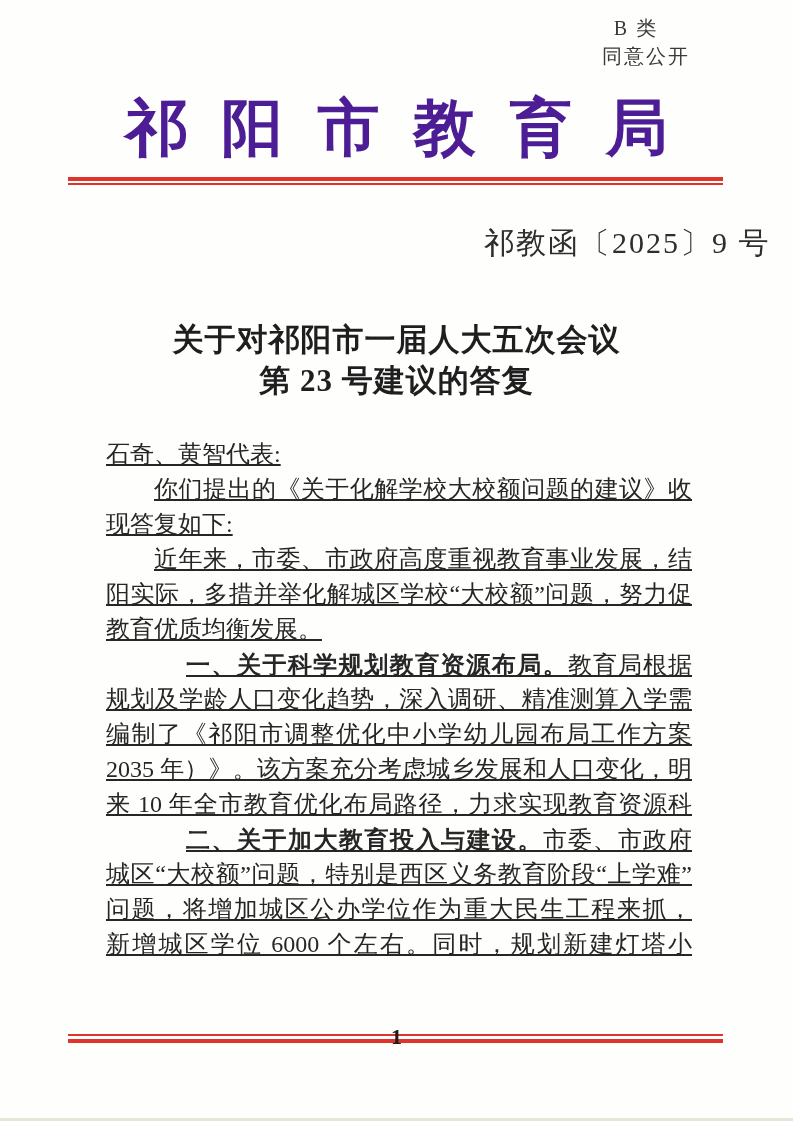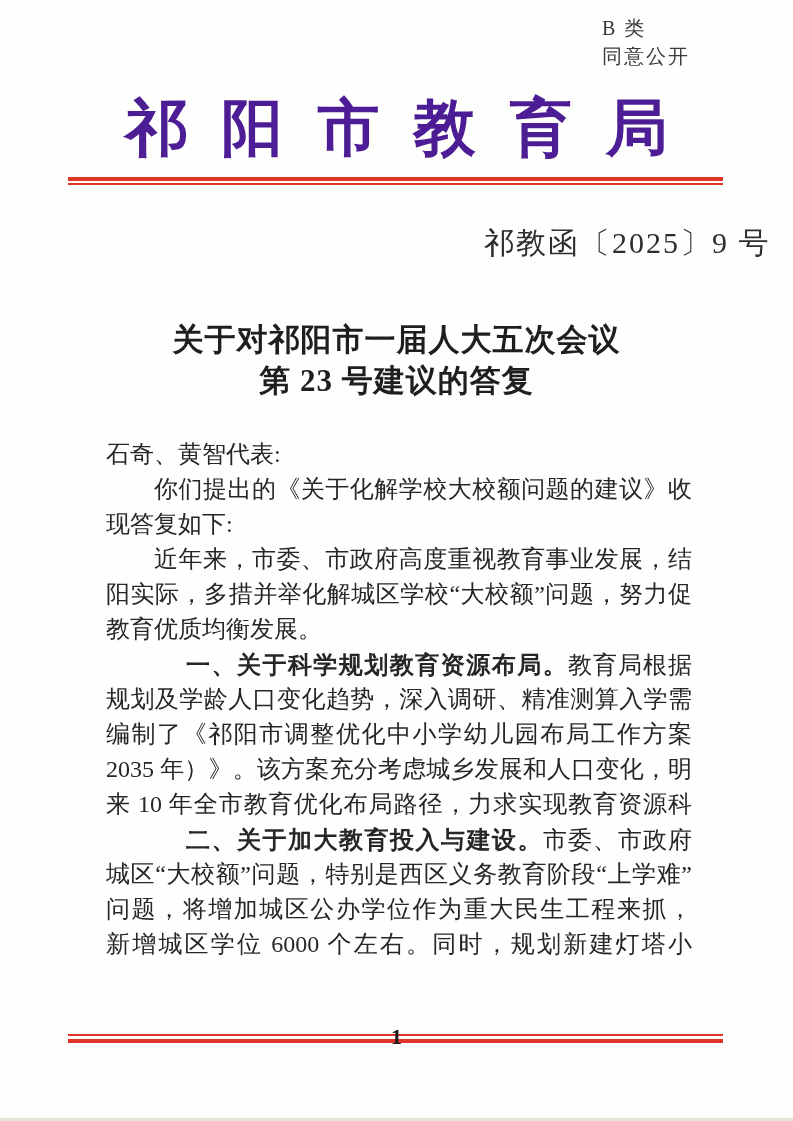--- a/index.html
+++ b/index.html
@@ -14,21 +14,21 @@
     background: #fefefd;
     overflow: hidden;
     font-family: "Liberation Serif", serif;
     color: #282828;
   }
   
   .class-block {
     position: absolute;
     top: 14px;
     right: 103px;
-    text-align: left;
+    text-align: center;
     font-size: 20px;
     line-height: 28px;
     color: #3a3a3a;
     letter-spacing: 2px;
   }
   .class-block .classification {
     padding-right: 20px;
   }
   
   .agency {
@@ -79,20 +79,21 @@
     font-family: Liberation Serif, serif;
   }
   
   .body-text {
     position: absolute;
     top: 437px;
     left: 106px;
     width: 586px;
     font-size: 24px;
     color: #262626;
+    text-decoration: underline;
   }
   .ln {
     height: 35px;
     line-height: 35px;
     overflow: hidden;
   }
   .ln.left { text-align: left; }
   .ln.just { text-align: justify; text-align-last: justify; }
   .ln.jind { text-align: justify; text-align-last: justify; text-indent: 48px; }
   .lead {

